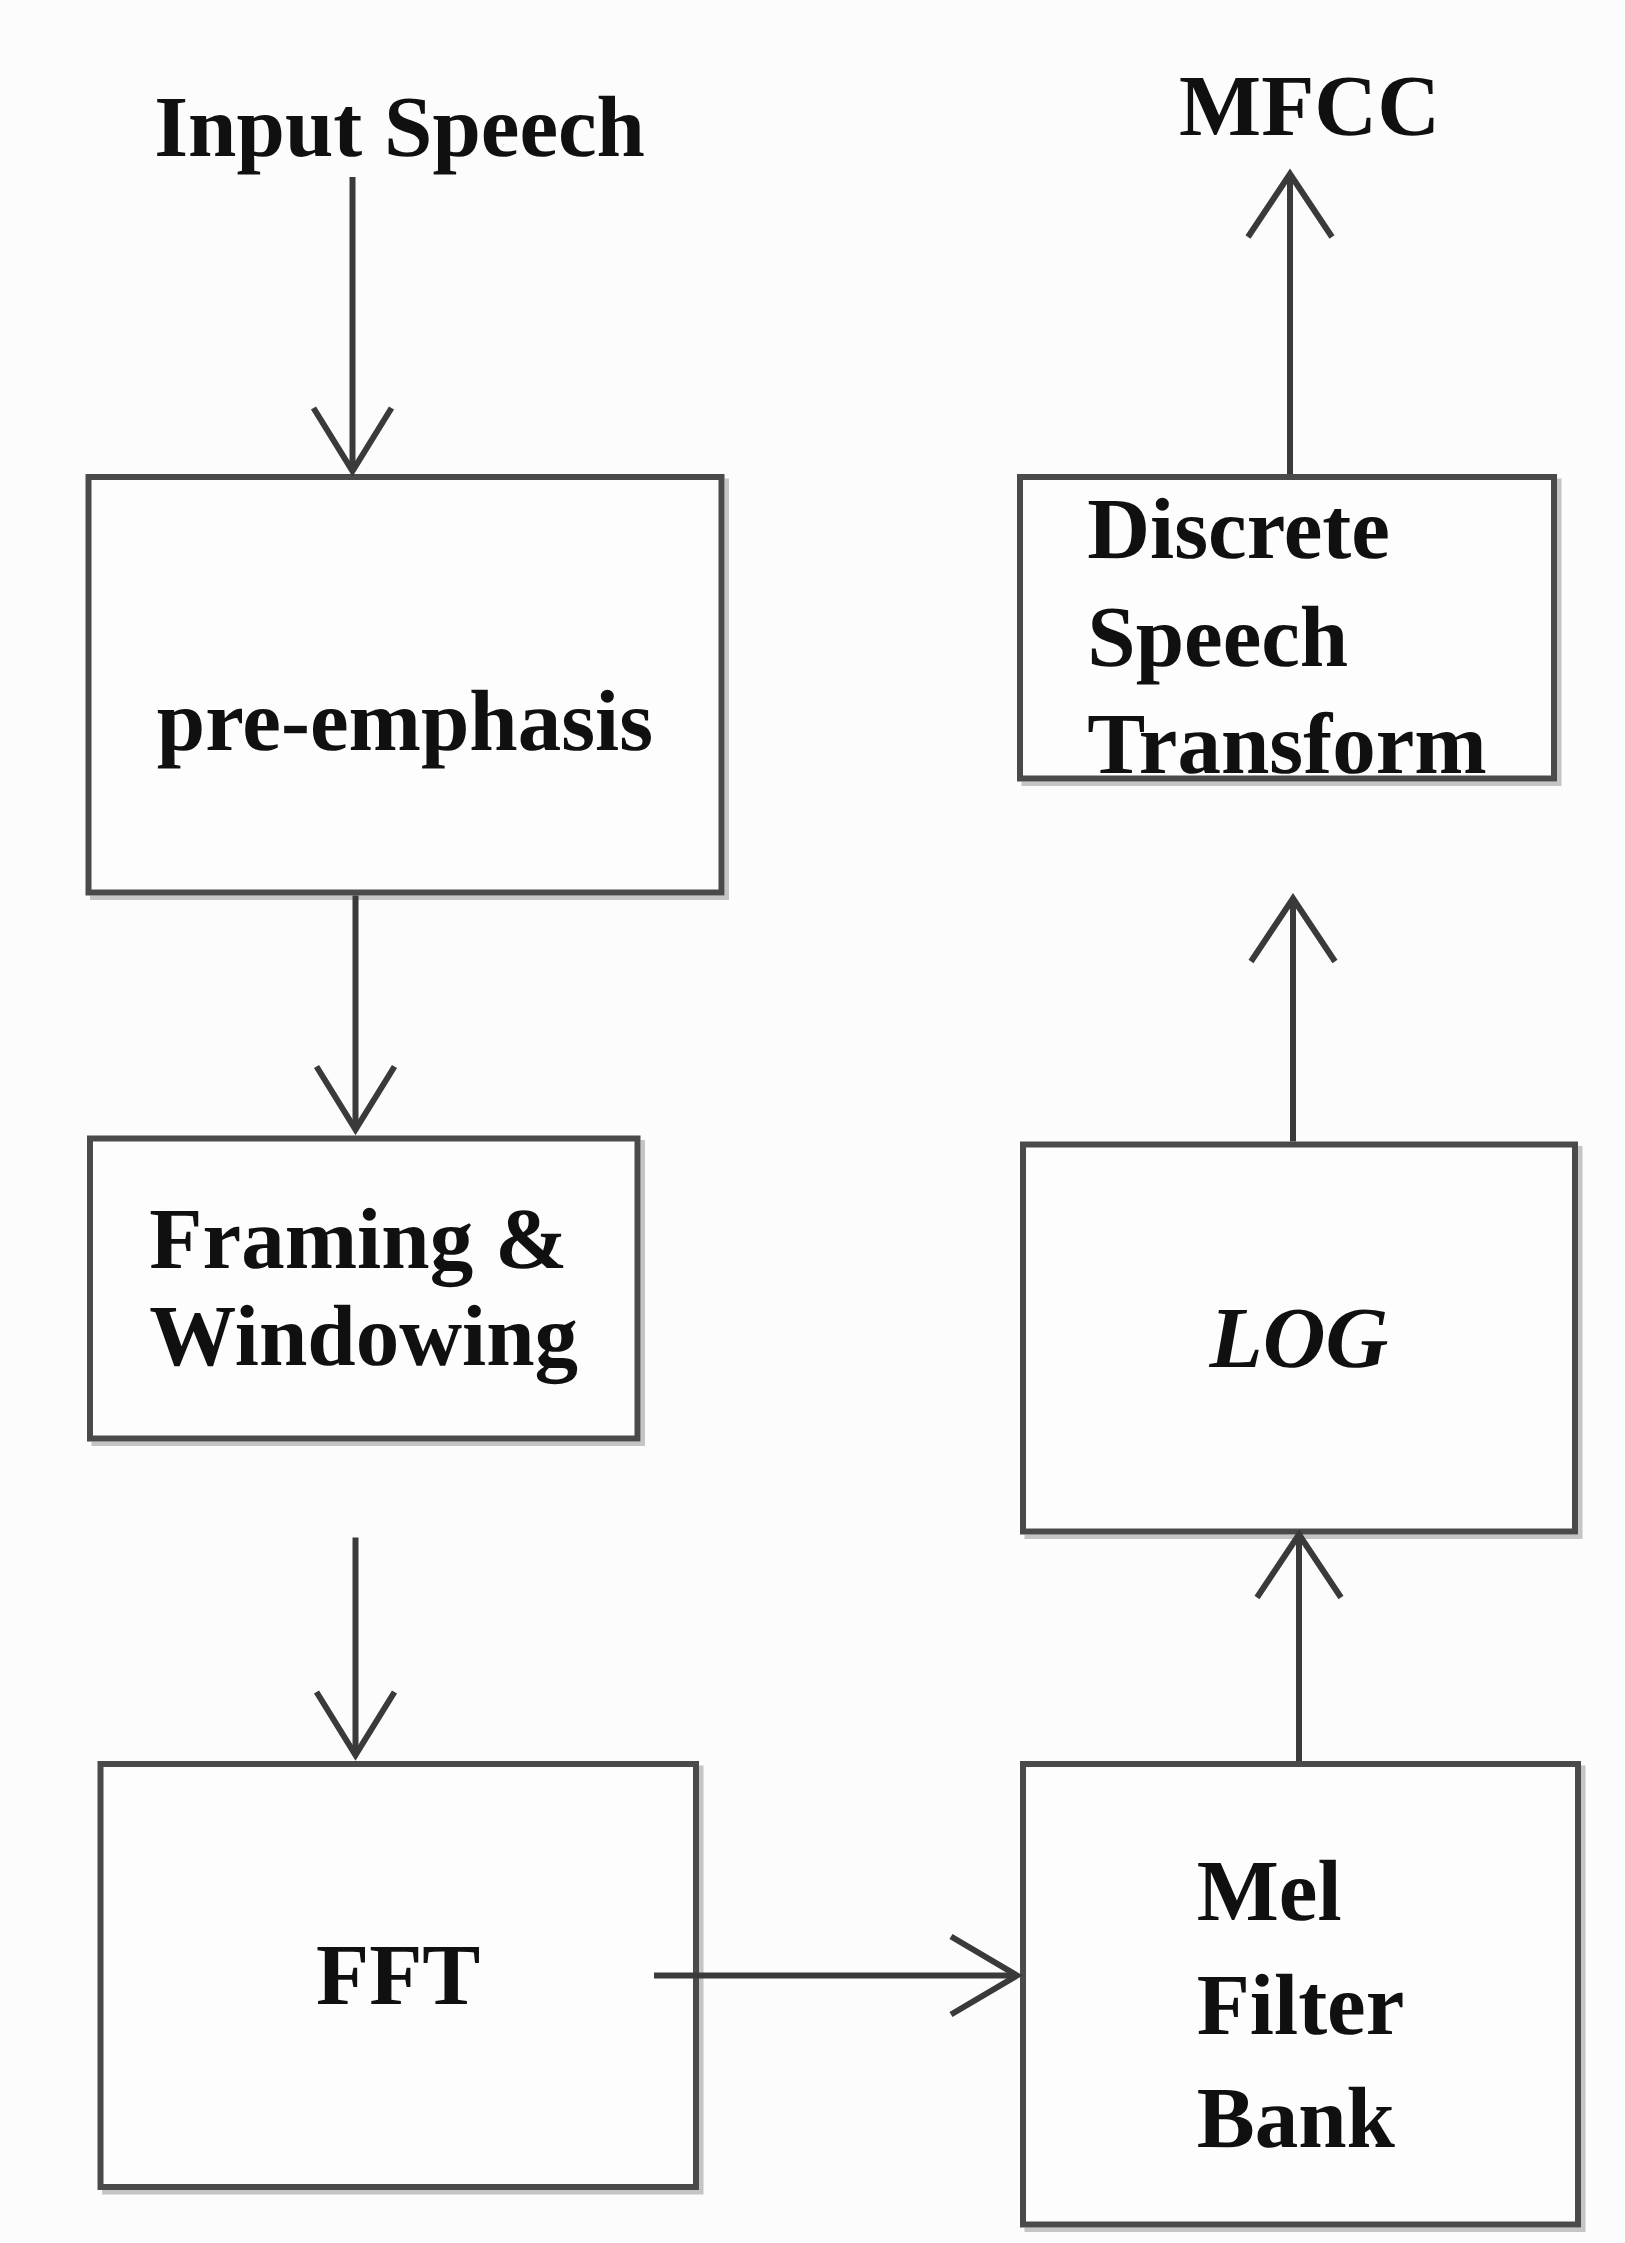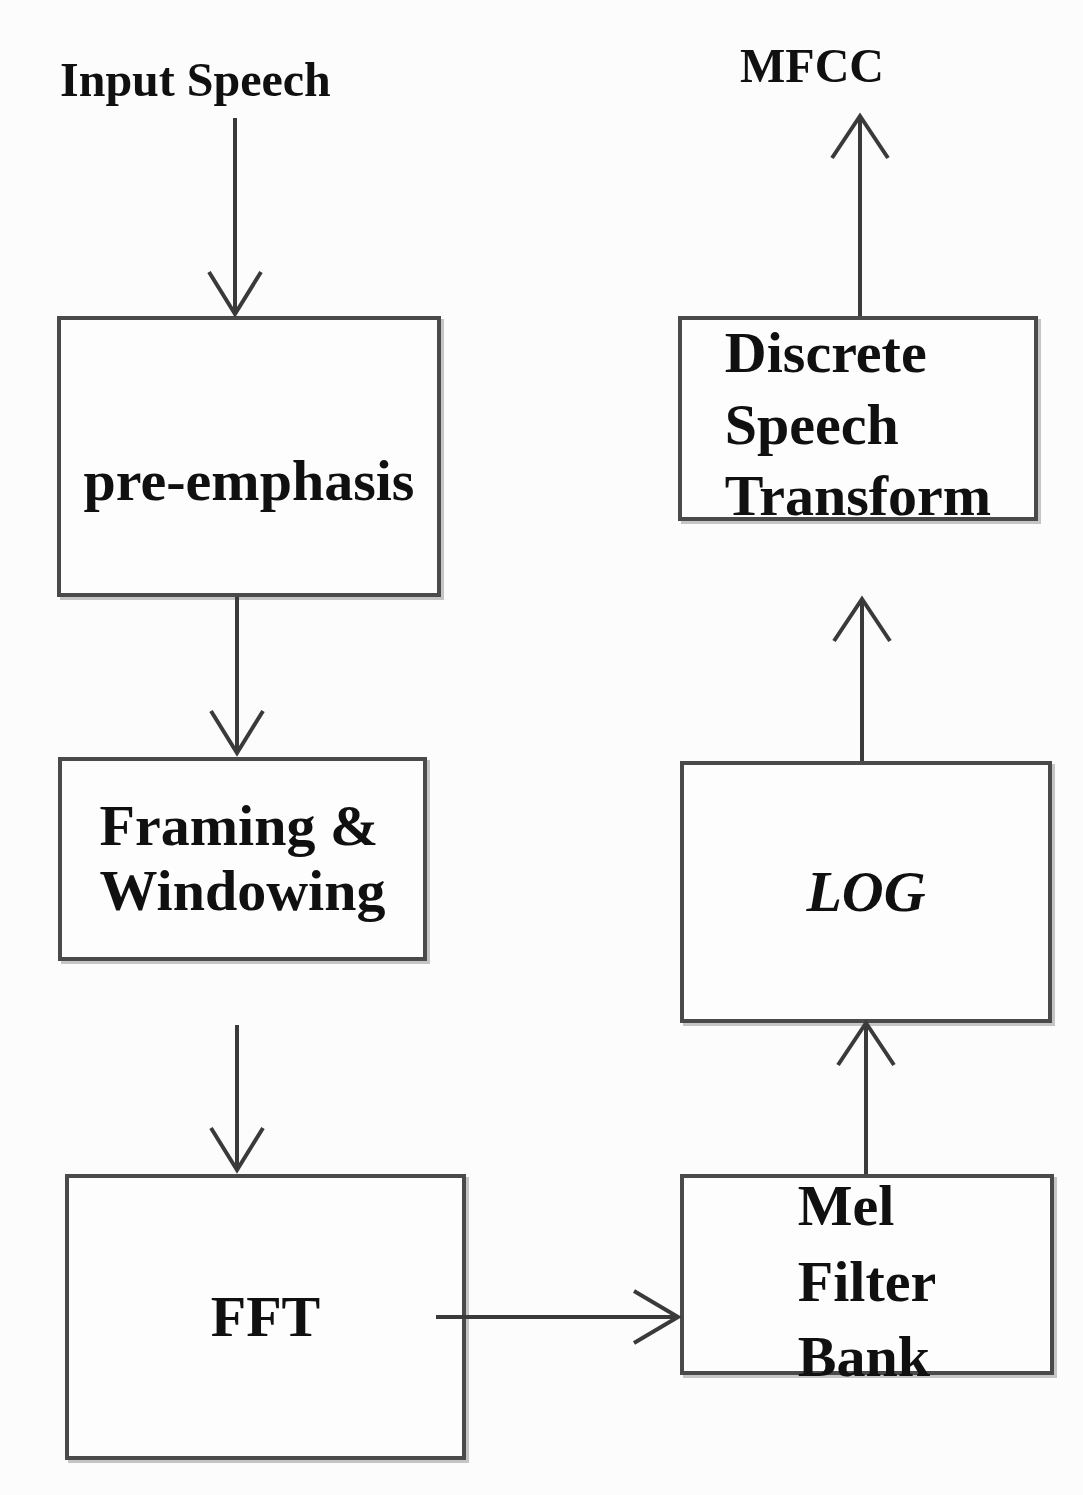--- a/index.html
+++ b/index.html
@@ -29,35 +29,35 @@
   }
   .box-label {
     font-size: 58px;
     line-height: 1.2;
     text-align: left;
     letter-spacing: 0px;
   }
   .box-label span { display: block; }
   .center-text { text-align: center; }
 
-  .box-pre-emphasis   { left: 57px;  top: 316px;  width: 384px; height: 281px; padding-top: 48px; }
+  .box-pre-emphasis   { left: 57px;  top: 316px;  width: 426px; height: 281px; padding-top: 48px; }
   .box-framing        { left: 58px;  top: 757px;  width: 369px; height: 204px; }
   .box-framing .box-label { line-height: 1.12; }
   .box-fft            { left: 65px;  top: 1174px; width: 401px; height: 286px; }
-  .box-mel            { left: 680px; top: 1174px; width: 374px; height: 201px; padding-top: 14px; }
+  .box-mel            { left: 680px; top: 1174px; width: 374px; height: 311px; padding-top: 14px; }
   .box-mel .box-label { line-height: 1.3; }
   .box-log            { left: 680px; top: 761px;  width: 372px; height: 262px; font-style: italic; }
   .box-dct            { left: 678px; top: 316px;  width: 360px; height: 205px; padding-top: 12px; }
   .box-dct .box-label { line-height: 1.24; }
 
   .floating-label {
     position: absolute;
-    font-size: 48px;
+    font-size: 58px;
     line-height: 1.15;
-    text-align: left;
+    text-align: right;
     white-space: nowrap;
   }
   .label-input  { left: 60px;  top: 52px; width: 370px; }
   .label-output { left: 740px; top: 38px; width: 220px; }
 
   svg.arrow-layer {
     position: absolute;
     left: 0; top: 0;
     width: 1083px;
     height: 1495px;

